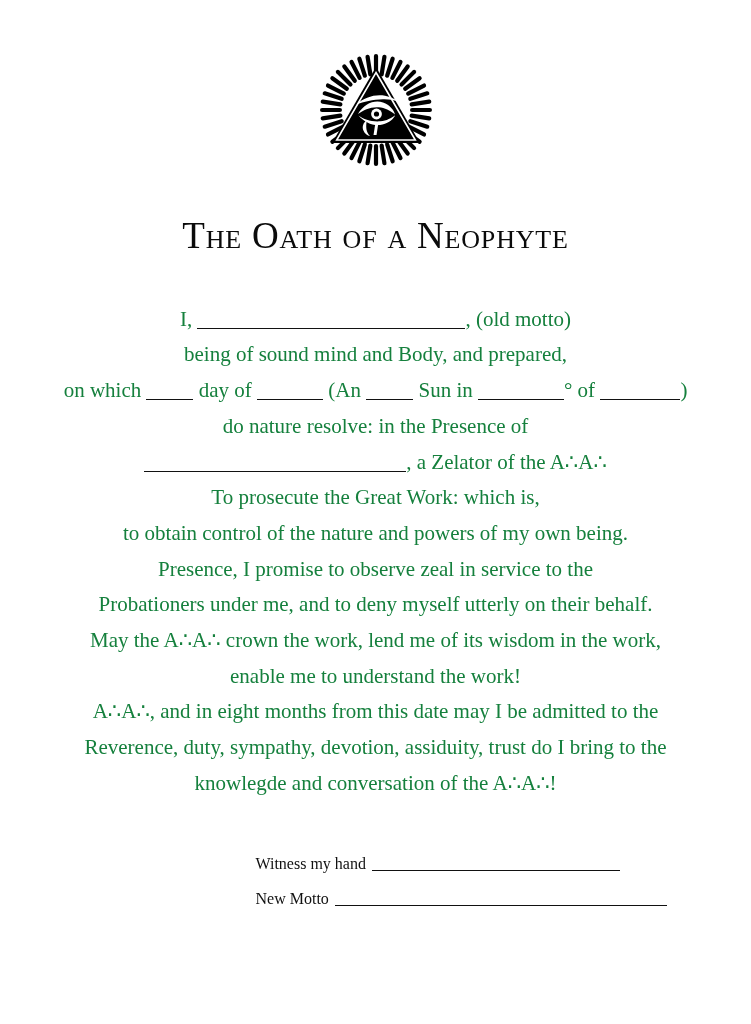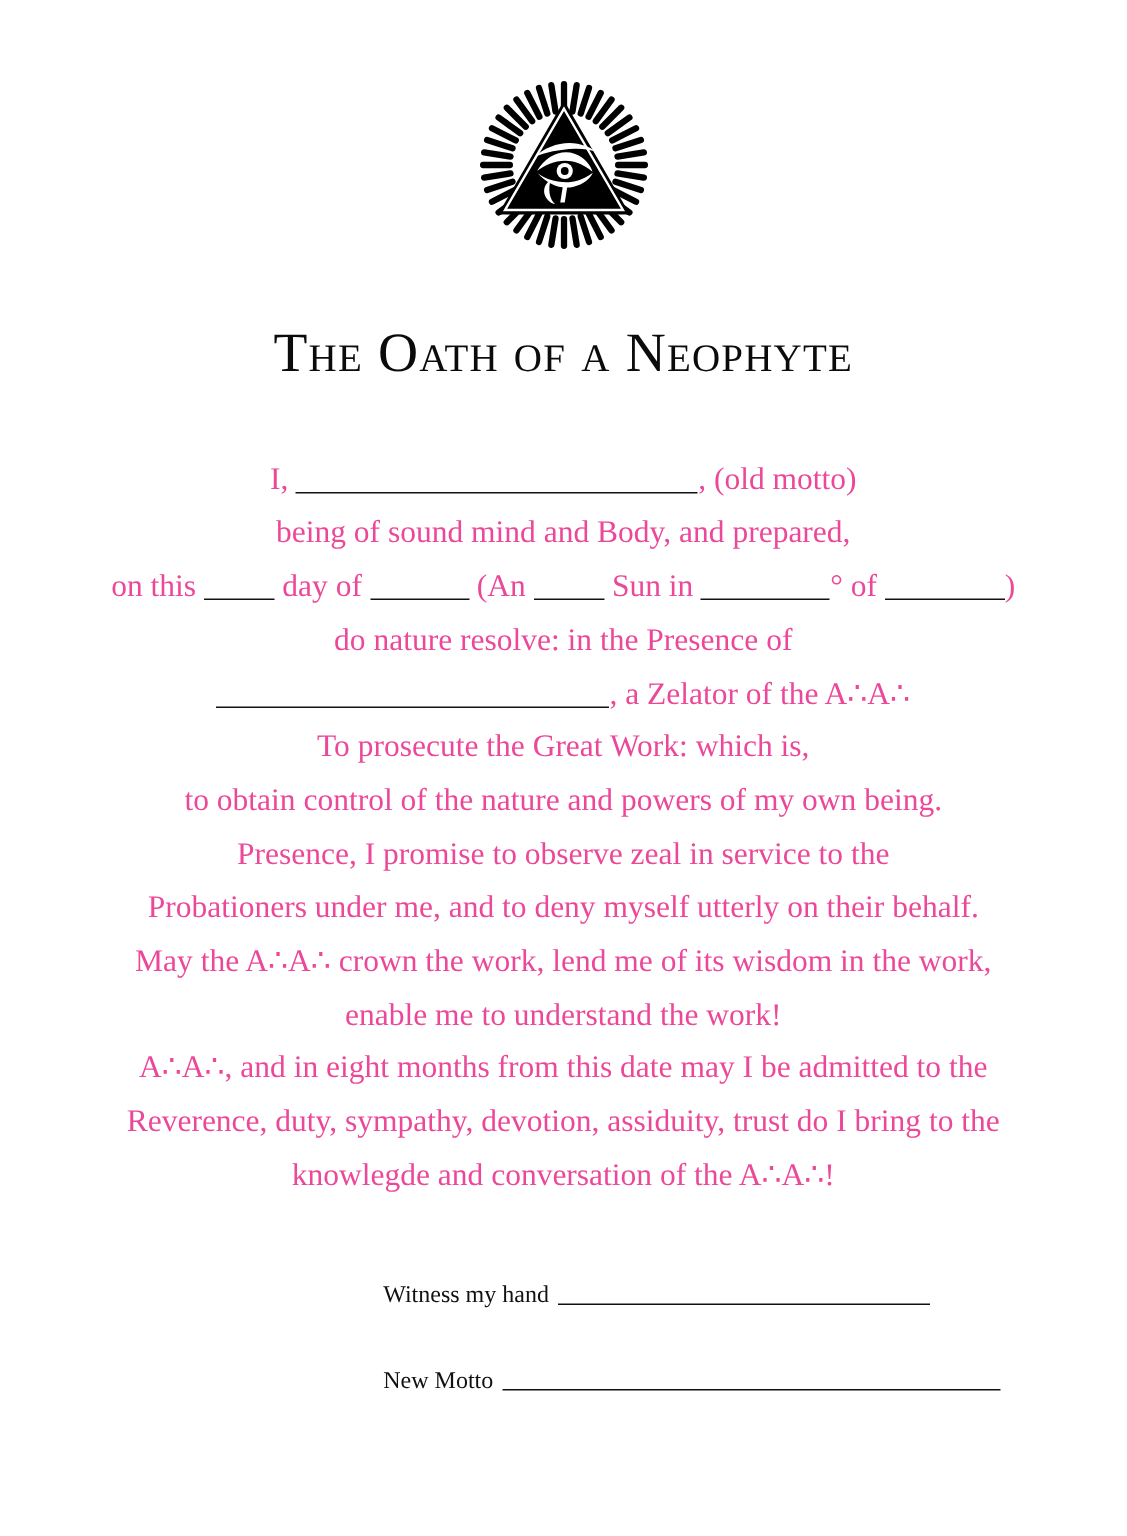--- a/index.html
+++ b/index.html
@@ -52,21 +52,21 @@
   
   .body-block {
     margin-top: 45px;
     width: 700px;
     text-align: center;
   }
   .oath-line {
     font-size: 21px;
     line-height: 35.7px;
     text-align: center;
-    color: #ec4899;
+    color: #15803d;
     white-space: nowrap;
   }
 
   
   .blank {
     display: inline-block;
     border-bottom: 1.6px solid #121212;
     vertical-align: -3px;
     height: 14px;
   }
@@ -85,21 +85,21 @@
     box-sizing: border-box;
     text-align: left;
   }
   .sig-row {
     font-size: 16px;
     line-height: 35px;
     color: #111111;
     white-space: nowrap;
     display: block;
   }
-  .sig-row + .sig-row { margin-top: 22px; }
+  .sig-row + .sig-row { }
   .sig-label { display: inline-block; }
   .sig-rule {
     display: inline-block;
     border-bottom: 1.7px solid #111111;
     height: 13px;
     vertical-align: -2px;
     margin-left: 6px;
   }
   .sig-rule-witness { width: 248px; }
   .sig-rule-motto   { width: 332px; }
@@ -263,21 +263,21 @@
   </div>
 
   <div class="title">The Oath of a Neophyte</div>
 
   <div class="body-block">
 
     <div class="oath-line"><span>I, </span><span class="blank b-xl"></span><span>, (old motto)</span></div>
 
     <div class="oath-line">being of sound mind and Body, and prepared,</div>
 
-    <div class="oath-line"><span>on this </span><span class="blank b-xs"></span><span> day of </span><span class="blank b-sm"></span><span> (An </span><span class="blank b-xs"></span><span> Sun in </span><span class="blank b-deg"></span><span>° of </span><span class="blank b-of"></span><span>)</span></div>
+    <div class="oath-line"><span>on which </span><span class="blank b-xs"></span><span> day of </span><span class="blank b-sm"></span><span> (An </span><span class="blank b-xs"></span><span> Sun in </span><span class="blank b-deg"></span><span>° of </span><span class="blank b-of"></span><span>)</span></div>
 
     <div class="oath-line">do nature resolve: in the Presence of</div>
 
     <div class="oath-line"><span class="blank b-lg"></span><span>, a Zelator of the A∴A∴</span></div>
 
     <div class="oath-line">To prosecute the Great Work: which is,</div>
     <div class="oath-line">to obtain control of the nature and powers of my own being.</div>
     <div class="oath-line">Presence, I promise to observe zeal in service to the</div>
     <div class="oath-line">Probationers under me, and to deny myself utterly on their behalf.</div>
     <div class="oath-line">May the A∴A∴ crown the work, lend me of its wisdom in the work,</div>

